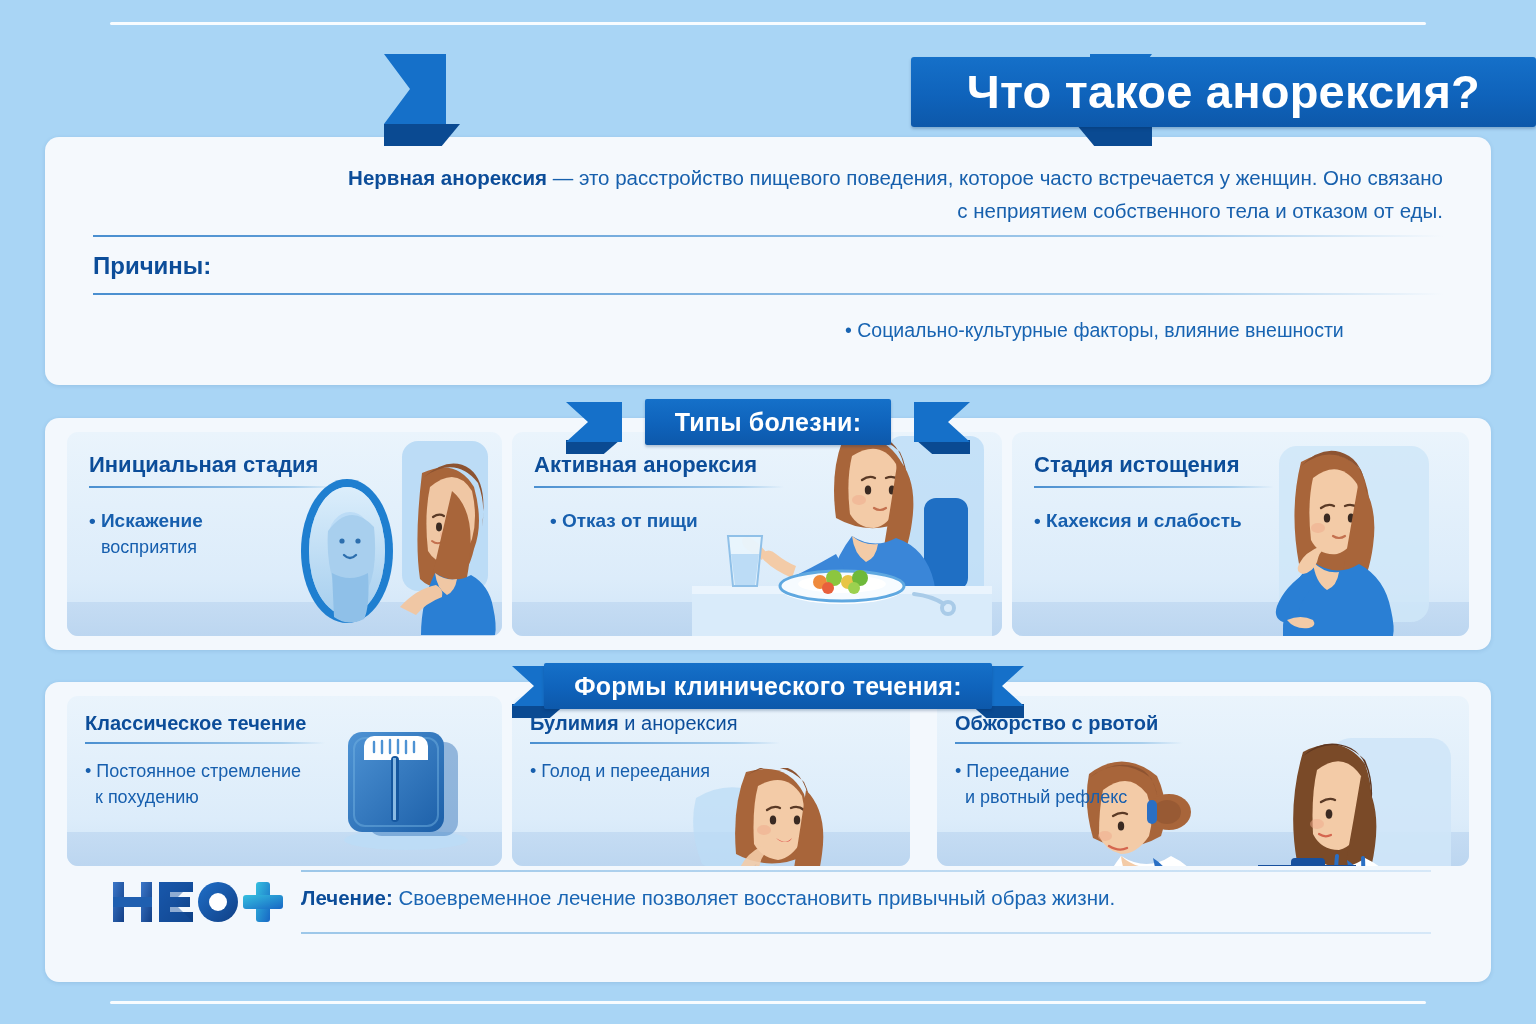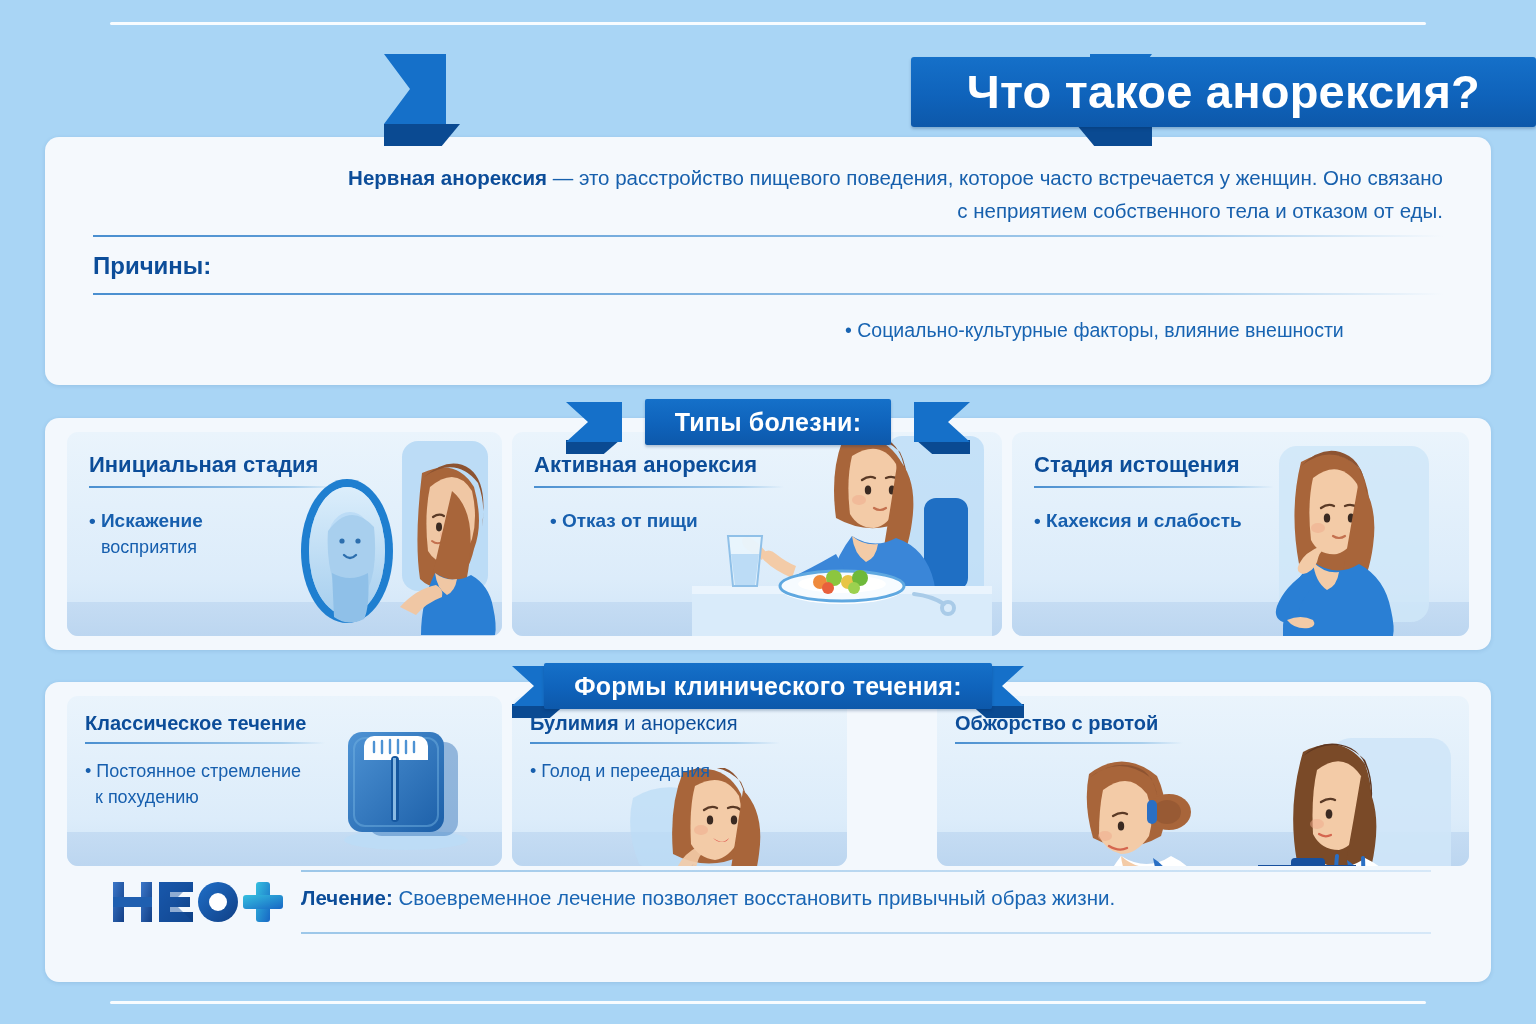--- a/index.html
+++ b/index.html
@@ -304,21 +304,21 @@
         </svg>
       </div>
       <div class="card-title sm" style="left:18px;top:16px;">Классическое течение</div>
       <div class="divider" style="left:18px;width:240px;top:46px;"></div>
       <div class="card-bullet thin" style="left:18px;top:62px;font-size:18px;">
         <span>• Постоянное стремление</span>
         <span class="b2" style="margin-left:10px;">к похудению</span>
       </div>
     </div>
 
-    <div class="inner-card" style="left:467px;width:335px;height:170px;bottom:auto;">
+    <div class="inner-card" style="left:467px;width:398px;height:170px;bottom:auto;">
       <div class="art" style="right:0;bottom:-112px;width:260px;height:210px;">
         <svg viewBox="0 0 260 210" width="260" height="210">
           <path d="M46 30q40 -24 82 6 6 36 -6 66 -36 14 -70 -6 -14 -34 -6 -66z" fill="#bcdcf6" opacity=".75"></path>
 
           <path d="M96 4q40-12 58 22 10 34 0 62-34 16-68-2-4-48 10-82z" fill="#a8653a"></path>
           <path d="M108 18q28-16 44 10 6 24 0 44-10 18-24 20-16-2-24-16-2-36 4-58z" fill="#f3cba7"></path>
           <ellipse cx="123" cy="52" rx="3.2" ry="4.6" fill="#3a2a22"></ellipse>
           <ellipse cx="147" cy="52" rx="3.2" ry="4.6" fill="#3a2a22"></ellipse>
           <path d="M117 42q7-5 13-2M141 40q7-3 13 2" stroke="#5a3a26" stroke-width="2.3" fill="none" stroke-linecap="round"></path>
           <path d="M126 70q8 8 16 0 -4 8 -16 0z" fill="#e05b52"></path>
@@ -405,20 +405,24 @@
           <path d="M198 128h96v90h-96z" fill="none" stroke="#17509e" stroke-width="2"></path>
           <rect x="230" y="120" width="34" height="12" rx="4" fill="#17509e"></rect>
 
           <path d="M214 156q-16 10-18 22 2 10 14 8 10-4 14-14z" fill="#f3cba7"></path>
           <path d="M270 160q14 8 16 22-2 10-14 8-10-4-12-16z" fill="#f3cba7"></path>
           <path d="M300 140q26 14 34 40 8 22 4 38-16-34-38-56z" fill="#ffffff"></path>
         </svg>
       </div>
       <div class="card-title sm" style="left:18px;top:16px;">Обжорство с рвотой</div>
       <div class="divider" style="left:18px;width:228px;top:46px;"></div>
+      <div class="card-bullet thin" style="left:18px;top:62px;font-size:18px;">
+        <span>• Переедание</span>
+        <span class="b2" style="margin-left:10px;">и рвотный рефлекс</span>
+      </div>
     </div>
 
     <div id="treat-bar">
       <div class="treat-rule t"></div>
       <div class="treat-rule b"></div>
 
       <div id="logo" title="НЕО+">
         <svg viewBox="0 0 176 56" width="176" height="56">
           <defs>
             <linearGradient id="lgA" x1="0" y1="0" x2="1" y2="1">

